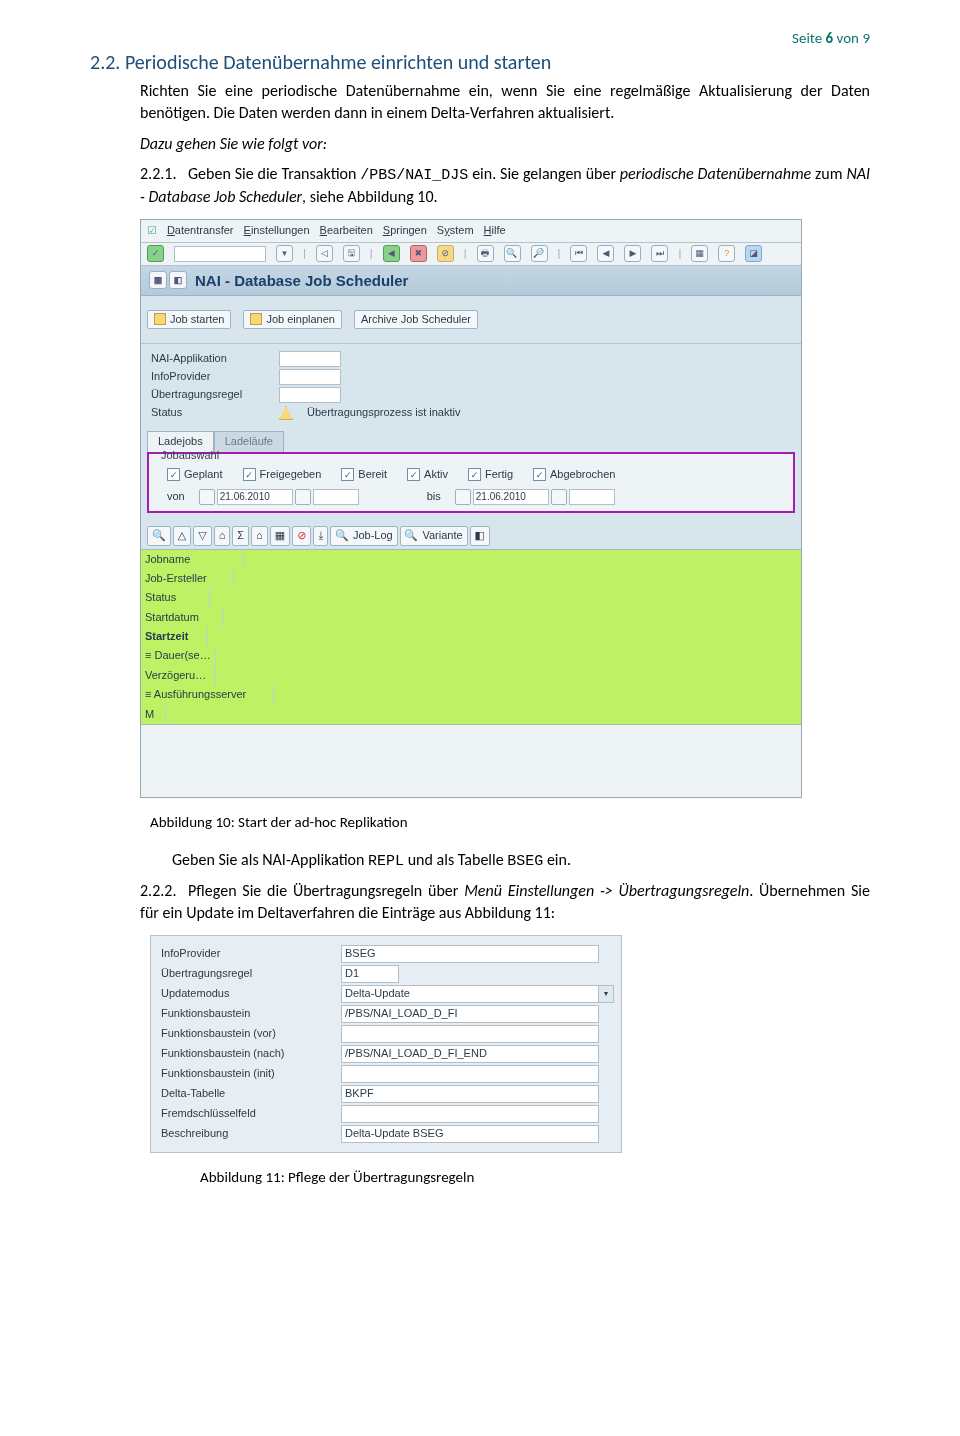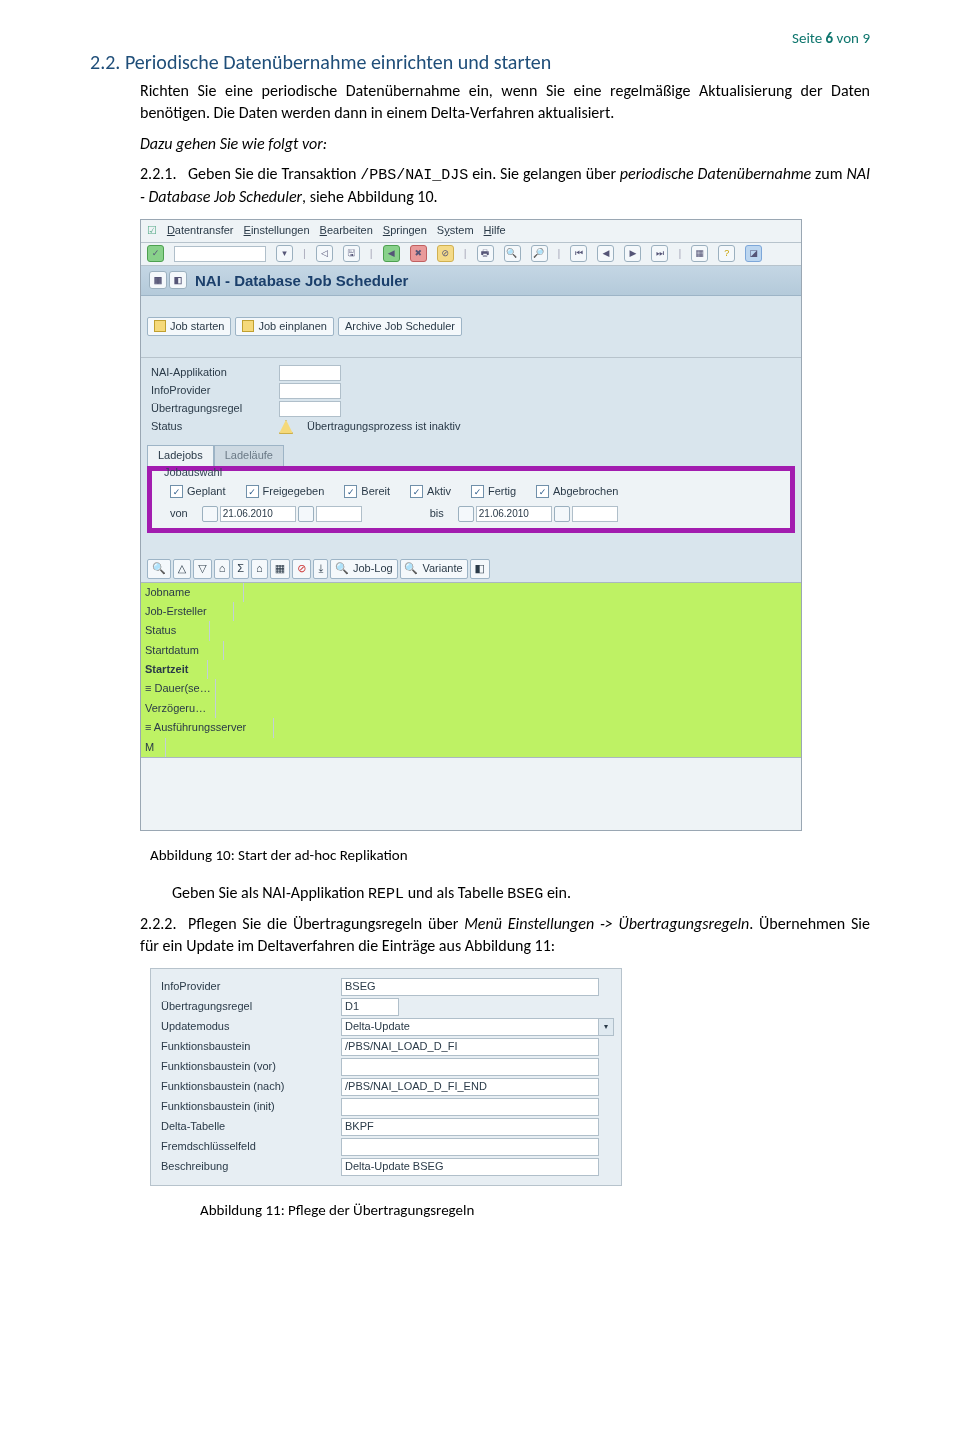--- a/index.html
+++ b/index.html
@@ -90,22 +90,22 @@
     background: linear-gradient(#c4d6e4,#b4cada);
     color: #1b3f6b;
     font-weight: bold;
     font-size: 15px;
     padding: 4px 8px;
     border-bottom: 1px solid #9db4c6;
     display:flex;align-items:center;gap:8px;
   }
   .sap1 .titlebar .t-icons .ico{width:16px;height:16px;}
   .sap1 .btnrow {
-    padding: 21px 6px;
-    display: flex; gap: 4px;
+    padding: 14px 6px;
+    display: flex; gap: 12px;
     border-bottom:1px solid #b7c3cc;
     background:#d9e5ed;
   }
   .sap-btn {
     border: 1px solid #9db4c6;
     background:#f4f8fb;
     padding: 1px 6px;
     border-radius:2px;
     display:flex;align-items:center;gap:4px;
     font-size:11px;
@@ -119,21 +119,21 @@
     width:12px;height:12px;background:#f5d97a;border:1px solid #c0a030;
     clip-path: polygon(50% 0,100% 100%,0 100%);
     display:inline-block;margin-right:6px;
   }
 
   .tabs{display:flex;gap:0;margin:6px 0 0 6px;}
   .tab{border:1px solid #9db4c6;border-bottom:none;padding:2px 10px;background:#eef3f6;}
   .tab.inactive{background:#cdd9e2;color:#6a7986;}
 
   .groupbox{
-    margin:0 6px 23px 6px;border:5px solid #a21caf;background:#eef3f6;
+    margin:0 6px 10px 6px;border:2px solid #a21caf;background:#eef3f6;
     padding:4px 6px;
   }
   .groupbox .gb-title{position:relative;top:-10px;left:6px;font-size:11px;color:#345;}
   .chkrow{display:flex;gap:20px;align-items:center;margin:-6px 0 6px 12px;}
   .chk{display:flex;align-items:center;gap:4px;}
   .chk .box{width:11px;height:11px;border:1px solid #7090aa;background:#fff;display:flex;align-items:center;justify-content:center;font-size:9px;color:#2b5a8a;}
   .daterow{display:flex;gap:14px;align-items:center;margin:4px 0 2px 12px;}
   .datefield{display:flex;align-items:center;gap:2px;}
   .datefield .inp2{border:1px solid #b0bfca;background:#fff;height:14px;width:70px;font-size:10px;padding:0 2px;}
   .mini{width:14px;height:14px;border:1px solid #9bb0bf;background:#f4f8fb;border-radius:2px;display:inline-block;}

